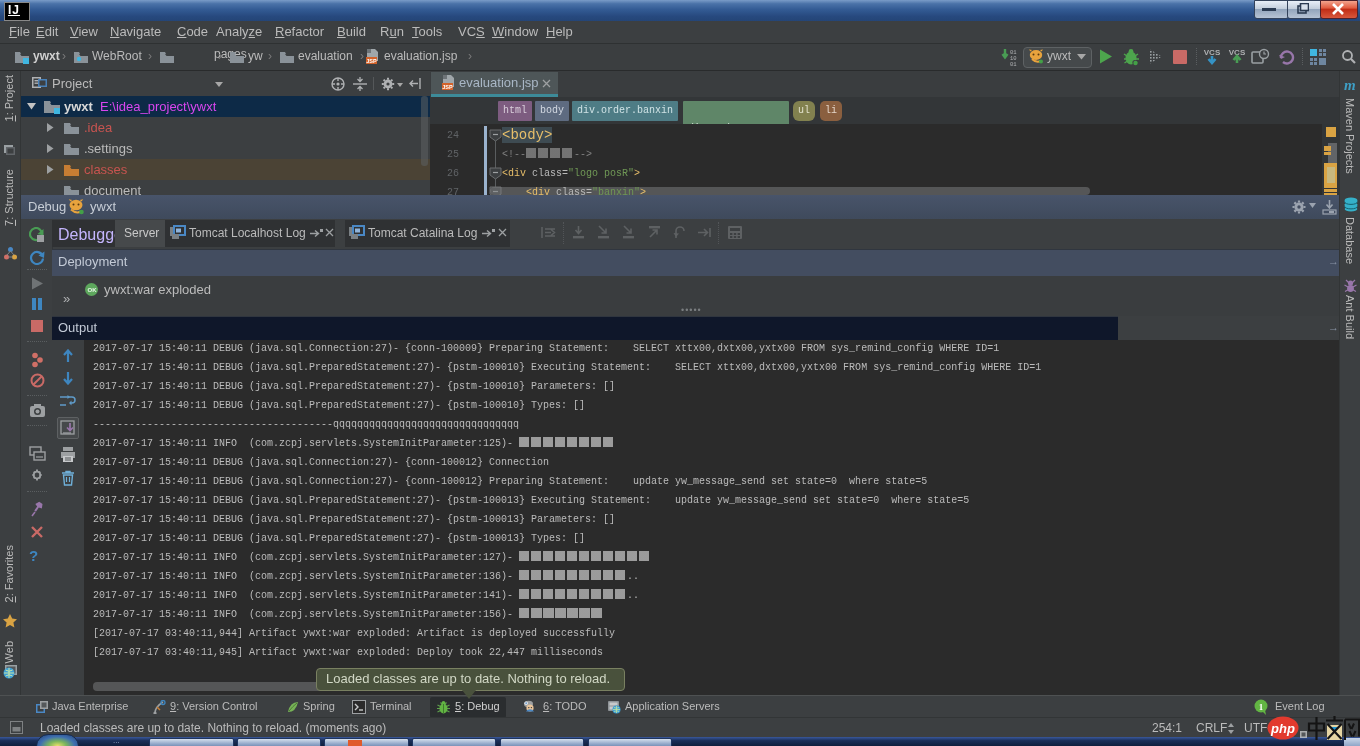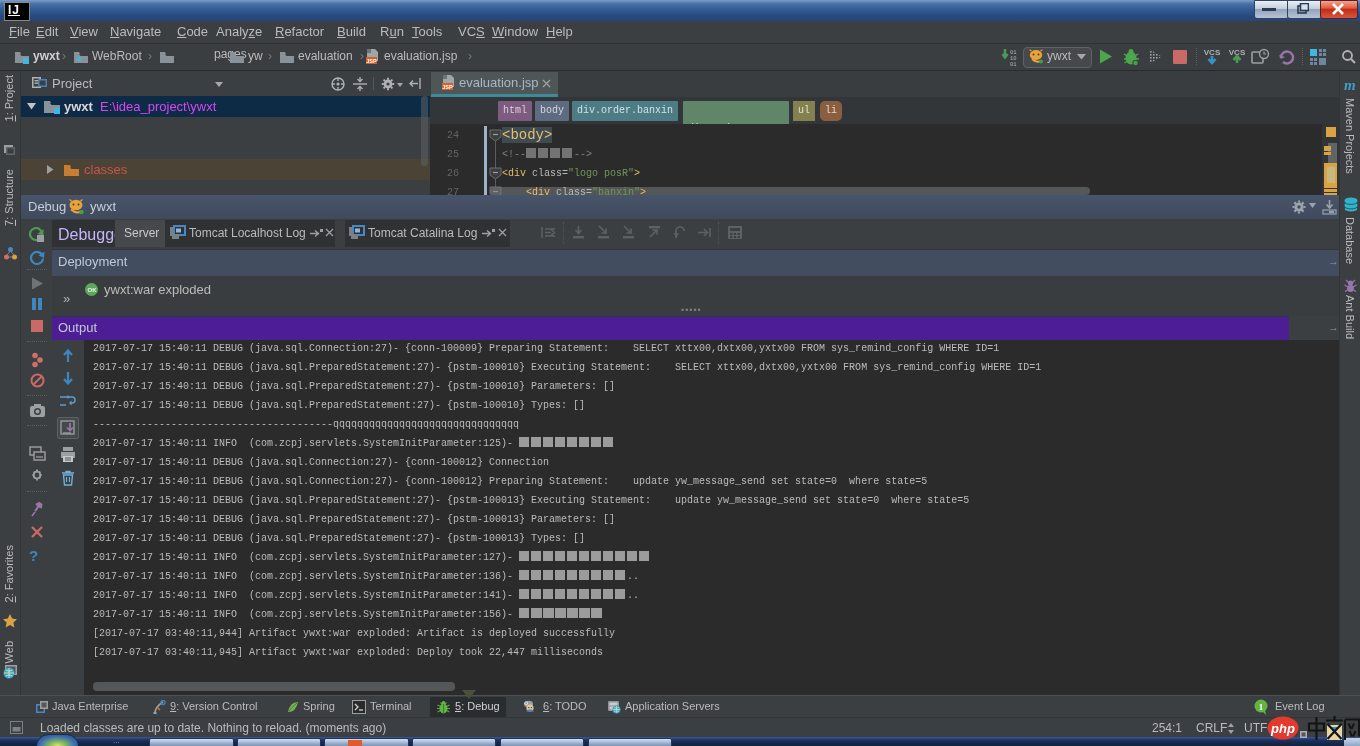--- a/index.html
+++ b/index.html
@@ -257,28 +257,52 @@
     <svg class="abs" style="left:6px;top:7px;" width="10" height="7">
           <path d="M0 0 h9 L4.5 6.5 z" fill="#C3C3C3"></path>
         </svg>
     <svg class="abs" style="left:23px;top:3px;" width="17" height="15">
           <path d="M0 4 h6 l1.5 2 H16 v8 H0 z M0 4 v-2 h6 l1 2" fill="#8A9299"></path>
           <rect x="10" y="9" width="6" height="6" fill="#40B6E0"></rect>
         </svg>
     <span class="abs" style="left:43px;top:3px;color:#D8D8D8;font-size:13px;font-weight:bold;">ywxt</span>
     <span class="abs" style="left:79px;top:3px;color:#d946ef;font-size:13px;">E:\idea_project\ywxt</span>
   </div>
+  <div class="abs" style="left:0;top:46px;width:409px;height:21px;">
+    <svg class="abs" style="left:26px;top:6px;" width="7" height="9">
+          <path d="M0 0 L6.5 4.5 L0 9 z" fill="#9DA0A2"></path>
+        </svg>
+    <svg class="abs" style="left:43px;top:4px;" width="16" height="14">
+          <path d="M0 4 h6 l1.5 2 H15 v7 H0 z M0 4 v-2 h6 l1 2" fill="#8A9299"></path>
+        </svg>
+    <span class="abs" style="left:63px;top:3px;color:#C75450;font-size:13px;">.idea</span>
+  </div>
+  <div class="abs" style="left:0;top:67px;width:409px;height:21px;">
+    <svg class="abs" style="left:26px;top:6px;" width="7" height="9">
+          <path d="M0 0 L6.5 4.5 L0 9 z" fill="#9DA0A2"></path>
+        </svg>
+    <svg class="abs" style="left:43px;top:4px;" width="16" height="14">
+          <path d="M0 4 h6 l1.5 2 H15 v7 H0 z M0 4 v-2 h6 l1 2" fill="#8A9299"></path>
+        </svg>
+    <span class="abs" style="left:63px;top:3px;color:#BBBBBB;font-size:13px;">.settings</span>
+  </div>
   <div class="abs" style="left:0;top:88px;width:409px;height:21px;background:#4B4335;">
     <svg class="abs" style="left:26px;top:6px;" width="7" height="9">
           <path d="M0 0 L6.5 4.5 L0 9 z" fill="#9DA0A2"></path>
         </svg>
     <svg class="abs" style="left:43px;top:4px;" width="16" height="14">
           <path d="M0 4 h6 l1.5 2 H15 v7 H0 z M0 4 v-2 h6 l1 2" fill="#C77D33"></path>
         </svg>
     <span class="abs" style="left:63px;top:3px;color:#C75450;font-size:13px;">classes</span>
+  </div>
+  <div class="abs" style="left:0;top:109px;width:409px;height:15px;">
+    <svg class="abs" style="left:43px;top:4px;" width="16" height="14">
+          <path d="M0 4 h6 l1.5 2 H15 v7 H0 z M0 4 v-2 h6 l1 2" fill="#8A9299"></path>
+        </svg>
+    <span class="abs" style="left:63px;top:3px;color:#BBBBBB;font-size:13px;">document</span>
   </div>
   <div class="abs" style="left:400px;top:25px;width:7px;height:70px;background:#5C6062;border-radius:3px;opacity:0.55;"></div>
 </div>
 
 <div class="abs" style="left:430px;top:71px;width:909px;height:124px;background:#3C3F41;overflow:hidden;" id="editor">
 
   <div class="abs" style="left:0;top:0;width:909px;height:26px;background:#3A3D3F;"></div>
   <div class="abs" style="left:1px;top:1px;width:127px;height:22px;background:#4E5658;"></div>
   <div class="abs" style="left:1px;top:23px;width:127px;height:3px;background:#3D8B99;"></div>
   <svg class="abs" style="left:10px;top:4px;" width="15" height="16">
@@ -290,21 +314,21 @@
   <span class="abs" style="left:29px;top:4px;color:#A9B7C6;font-size:13px;">evaluation.jsp</span>
   <svg class="abs" style="left:112px;top:8px;" width="9" height="9">
         <path d="M1 1 L8 8 M8 1 L1 8" stroke="#9DA0A2" stroke-width="1.3"></path>
       </svg>
 
   <div class="abs" style="left:0;top:26px;width:909px;height:27px;background:#333638;"></div>
   <div class="abs mono" style="left:68px;top:30px;height:20px;background:#7D5C80;color:#DACFDB;font-size:10px;line-height:20px;padding:0 5px;border-radius:1px;">html</div>
   <div class="abs mono" style="left:105px;top:30px;height:20px;background:#5E6B80;color:#D3D9E2;font-size:10px;line-height:20px;padding:0 5px;border-radius:1px;">body</div>
   <div class="abs mono" style="left:142px;top:30px;height:20px;background:#4E7C85;color:#CFE2E5;font-size:10px;line-height:20px;padding:0 5px;border-radius:1px;">div.order.banxin</div>
   <div class="abs mono" style="left:253px;top:30px;height:20px;background:#5F8668;color:#D5E3D8;font-size:10px;line-height:20px;padding:18px 5px;border-radius:1px;">div.order_center</div>
-  <div class="abs mono" style="left:363px;top:30px;height:20px;background:#82814F;color:#E2E1CC;font-size:10px;line-height:20px;padding:0 5px;border-radius:0;">ul</div>
+  <div class="abs mono" style="left:363px;top:30px;height:20px;background:#82814F;color:#E2E1CC;font-size:10px;line-height:20px;padding:0 5px;border-radius:6px;">ul</div>
   <div class="abs mono" style="left:390px;top:30px;height:20px;background:#8A5F3F;color:#E5D6C9;font-size:10px;line-height:20px;padding:0 5px;border-radius:5px;">li</div>
 
   <div class="abs" style="left:0;top:53px;width:892px;height:71px;background:#2B2B2B;"></div>
 
   <div class="abs mono" style="left:0;top:55px;width:29px;height:19px;line-height:19px;color:#606366;font-size:10px;text-align:right;">24</div>
   <div class="abs mono" style="left:0;top:74px;width:29px;height:19px;line-height:19px;color:#606366;font-size:10px;text-align:right;">25</div>
   <div class="abs mono" style="left:0;top:93px;width:29px;height:19px;line-height:19px;color:#606366;font-size:10px;text-align:right;">26</div>
   <div class="abs mono" style="left:0;top:112px;width:29px;height:19px;line-height:19px;color:#606366;font-size:10px;text-align:right;">27</div>
 
   <div class="abs" style="left:54px;top:55px;width:3px;height:69px;background:#9BB3CE;"></div>
@@ -519,21 +543,21 @@
   </div>
 
   <div class="abs" style="left:31px;top:81px;width:1287px;height:40px;background:#3A3D3F;">
     <span class="abs" style="left:11px;top:15px;color:#AFB1B3;font-size:13px;">»</span>
     <div class="abs" style="left:33px;top:7px;width:13px;height:13px;border-radius:50%;background:#5DA75D;"></div>
     <span class="abs" style="left:35.5px;top:10.5px;color:#E8F5E8;font-size:6px;font-weight:bold;">OK</span>
     <span class="abs" style="left:52px;top:6px;color:#BBBBBB;font-size:13px;">ywxt:war exploded</span>
   </div>
   <div class="abs" style="left:660px;top:113px;width:22px;height:4px;color:#7A7E80;font-size:9px;letter-spacing:1px;line-height:4px;">•••••</div>
 
-  <div class="abs" style="left:31px;top:121px;width:1237px;height:24px;background:#4c1d95;border-top:1px solid #30363F;">
+  <div class="abs" style="left:31px;top:121px;width:1066px;height:24px;background:#0f172a;border-top:1px solid #30363F;">
     <span class="abs" style="left:6px;top:3px;color:#C3CAD6;font-size:13px;">Output</span>
     <span class="abs" style="left:1276px;top:4px;color:#8A93A5;font-size:11px;">→”</span>
   </div>
 
   <div class="abs" style="left:31px;top:145px;width:32px;height:355px;background:#3C3F41;"></div>
   <svg class="abs" style="left:40px;top:154px;" width="14" height="14">
         <path d="M7 13 V2 M3 6 L7 1.5 L11 6" stroke="#3E86C0" stroke-width="2.2" fill="none"></path>
       </svg>
   <svg class="abs" style="left:40px;top:176px;" width="14" height="14">
         <path d="M7 1 V12 M3 8 L7 12.5 L11 8" stroke="#3E86C0" stroke-width="2.2" fill="none"></path>
@@ -576,20 +600,23 @@
 2017-07-17 15:40:11 INFO  (com.zcpj.servlets.SystemInitParameter:127)- <span class="cjk" style="width:132px;"></span>
 2017-07-17 15:40:11 INFO  (com.zcpj.servlets.SystemInitParameter:136)- <span class="cjk" style="width:108px;"></span>..
 2017-07-17 15:40:11 INFO  (com.zcpj.servlets.SystemInitParameter:141)- <span class="cjk" style="width:108px;"></span>..
 2017-07-17 15:40:11 INFO  (com.zcpj.servlets.SystemInitParameter:156)- <span class="cjk" style="width:84px;"></span>
 [2017-07-17 03:40:11,944] Artifact ywxt:war exploded: Artifact is deployed successfully
 [2017-07-17 03:40:11,945] Artifact ywxt:war exploded: Deploy took 22,447 milliseconds</div>
     <div class="abs" style="left:9px;top:342px;width:362px;height:9px;background:#7F8284;opacity:0.5;border-radius:4px;"></div>
   </div>
 </div>
 
+<div class="abs" style="left:316px;top:668px;width:307px;height:21px;background:#49513C;border:1px solid #798061;border-radius:4px;z-index:50;">
+  <span class="abs" style="left:9px;top:2px;color:#D2D8C6;font-size:13px;white-space:nowrap;">Loaded classes are up to date. Nothing to reload.</span>
+</div>
 <div class="abs" style="left:462px;top:690px;width:0;height:0;border-left:7px solid transparent;border-right:7px solid transparent;border-top:9px solid #49513C;z-index:150;"></div>
 
 <div class="abs" style="left:0;top:695px;width:1360px;height:22px;background:#3C3F41;border-top:1px solid #4E5152;color:#BBBBBB;font-size:11px;" id="bottombar">
   <svg class="abs" style="left:35px;top:4px;" width="14" height="14">
         <rect x="1" y="4" width="9" height="9" fill="#4A88C5"></rect>
         <rect x="2.5" y="5.5" width="6" height="6" fill="#3C3F41"></rect>
         <rect x="5" y="1" width="8" height="8" fill="#9DA0A2"></rect>
         <rect x="6.5" y="2.5" width="5" height="5" fill="#55585A"></rect>
       </svg>
   <span class="abs" style="left:52px;top:4px;">Java Enterprise</span>

